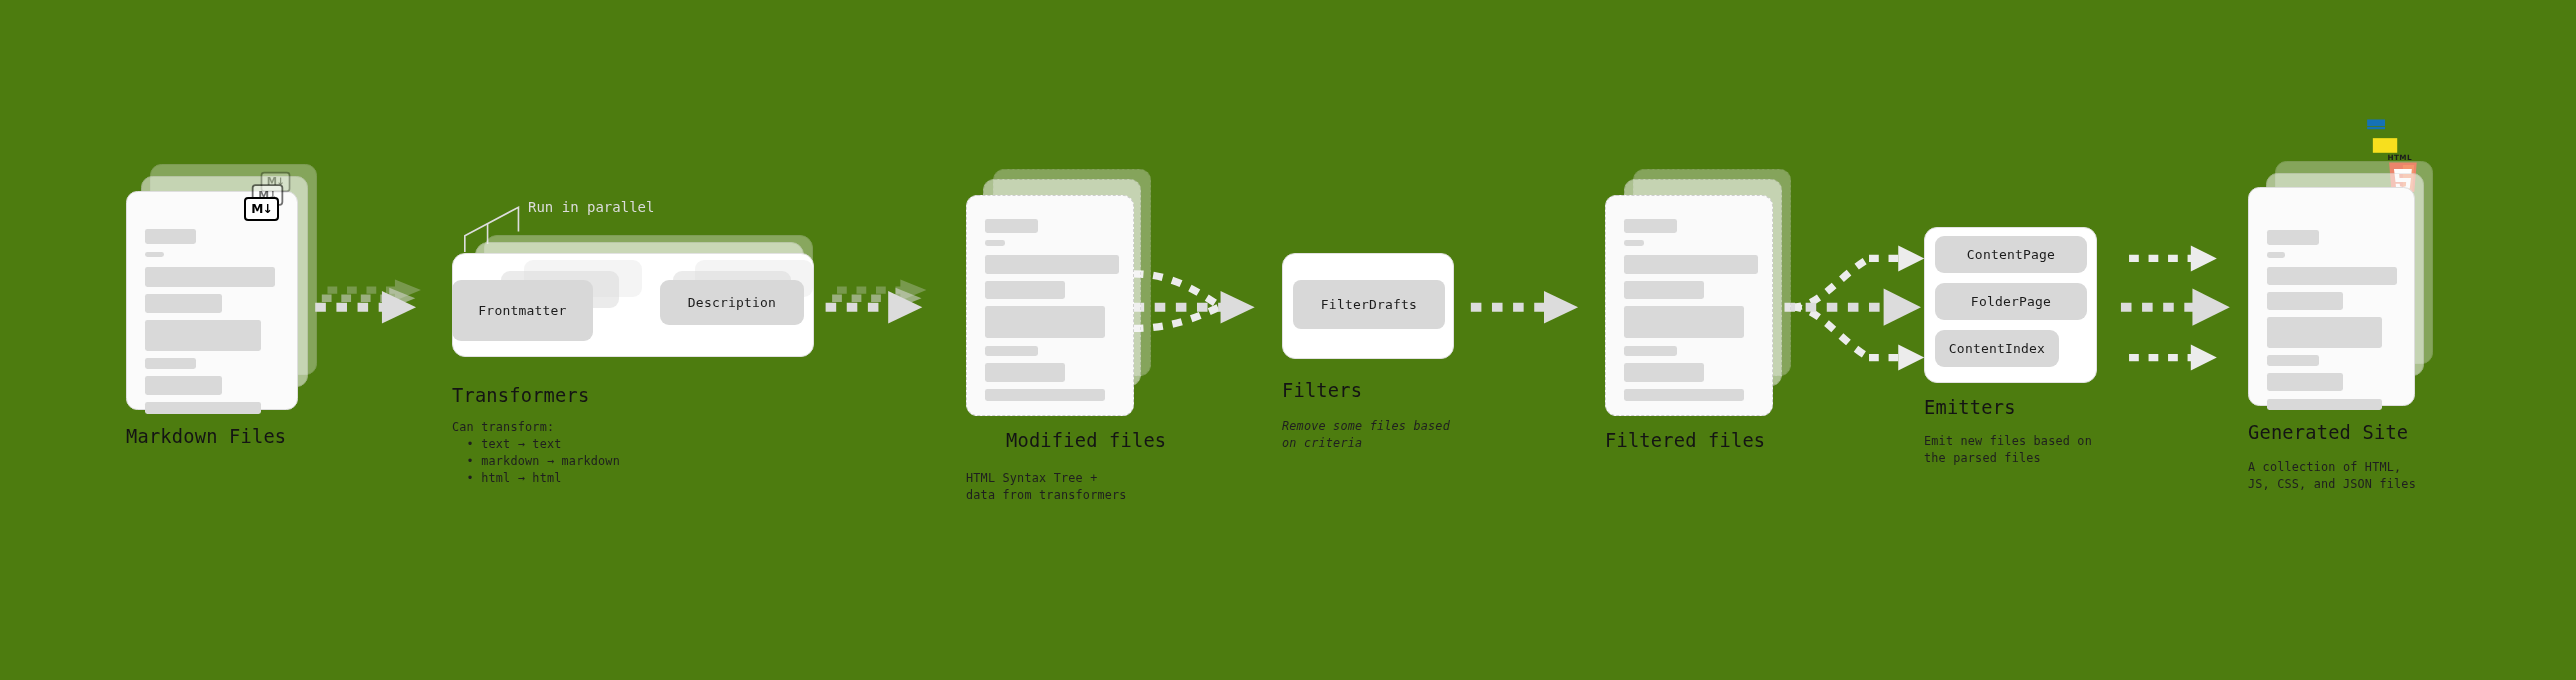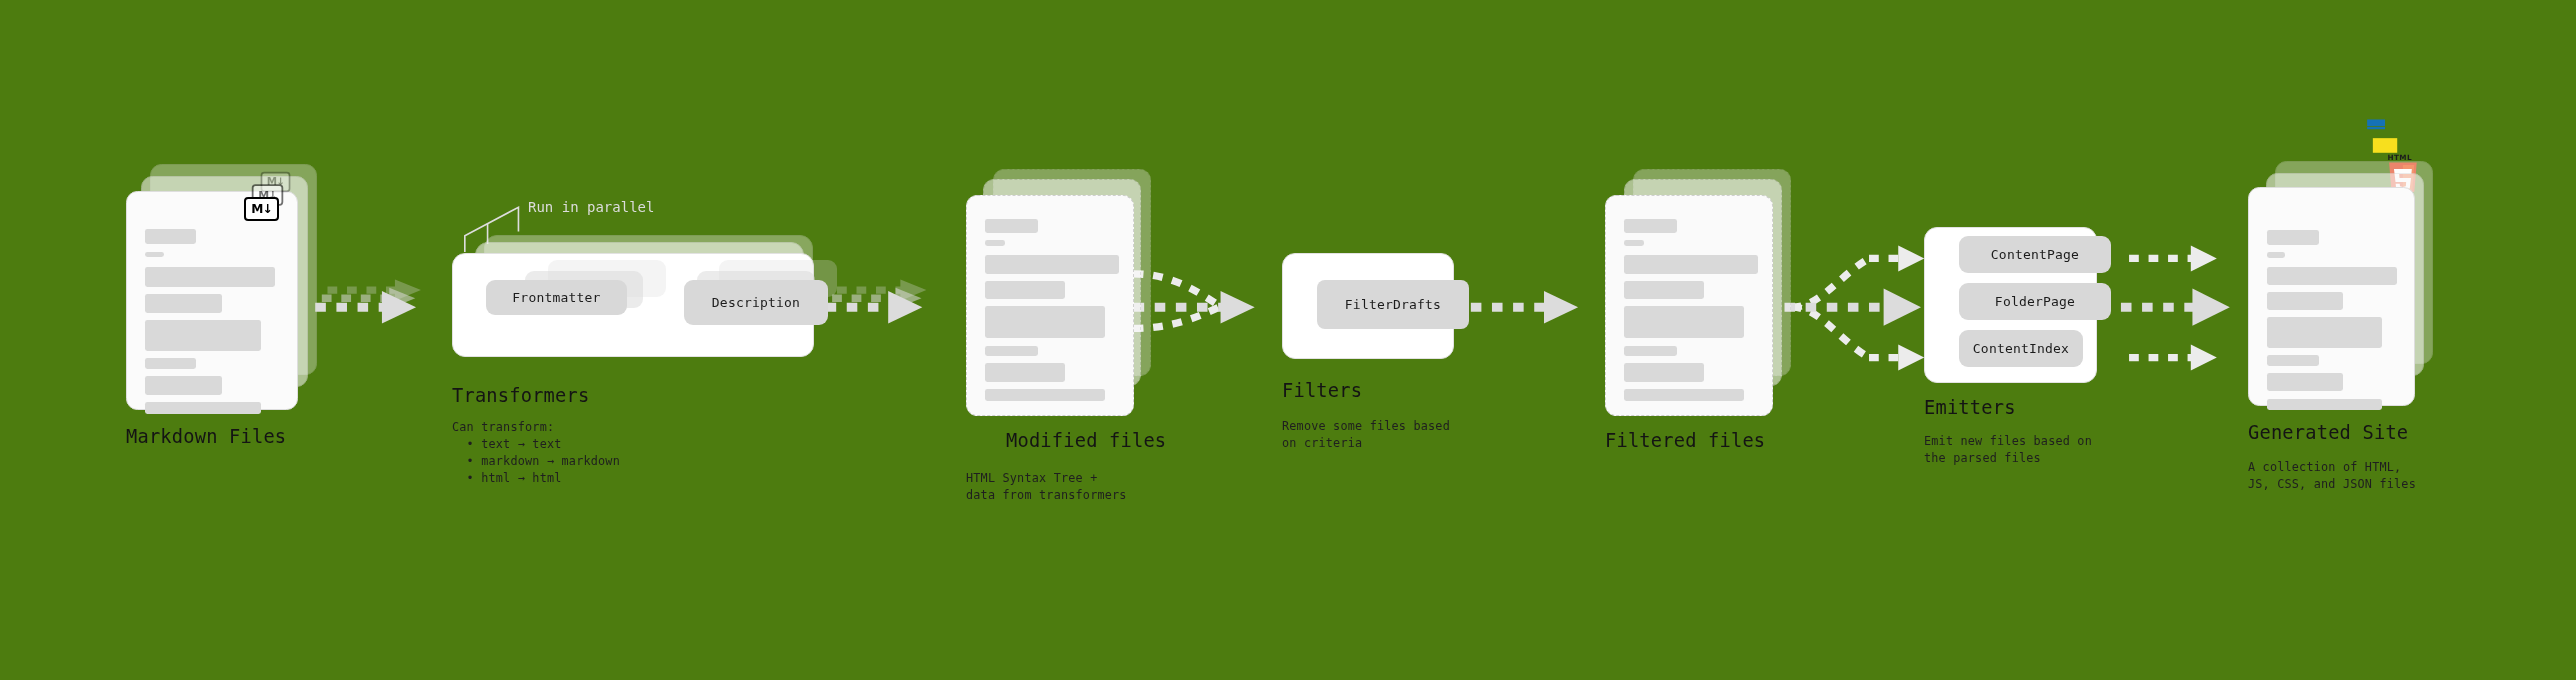--- a/index.html
+++ b/index.html
@@ -65,21 +65,20 @@
   .chip{
     position:absolute;
     background:#d8d8d8;
     border-radius:9px;
     display:flex;align-items:center;justify-content:center;
     font-size:13px;
     color:#1c1c1c;
     letter-spacing:0.2px;
     box-sizing:border-box;
     white-space:nowrap;
-    margin-left:24px;
   }
   .chip.c2{opacity:.5;}
   .chip.c3{opacity:.28;}
 
   
   .caption{
     position:absolute;
     font-size:18.7px;
     color:#141414;
     letter-spacing:0.2px;
@@ -245,21 +244,21 @@
 
   <div>
     <div class="runlabel" style="left:528px;top:199px;">Run in parallel</div>
 
     <div class="groupbox g3" style="left:484px;top:235px;width:329px;height:106px;"></div>
     <div class="groupbox g2" style="left:475px;top:242px;width:329px;height:106px;"></div>
     <div class="groupbox" style="left:452px;top:253px;width:362px;height:104px;"></div>
 
     <div class="chip c3" style="left:524px;top:260px;width:118px;height:37px;"></div>
     <div class="chip c2" style="left:501px;top:271px;width:118px;height:37px;"></div>
-    <div class="chip" style="left:462px;top:280px;width:141px;height:35px;">Frontmatter</div>
+    <div class="chip" style="left:452px;top:280px;width:141px;height:61px;">Frontmatter</div>
 
     <div class="chip c3" style="left:695px;top:260px;width:118px;height:37px;"></div>
     <div class="chip c2" style="left:673px;top:271px;width:118px;height:37px;"></div>
     <div class="chip" style="left:660px;top:280px;width:144px;height:45px;">Description</div>
   </div>
   <div class="caption" style="left:452px;top:385px;">Transformers</div>
   <div class="subcaption" style="left:452px;top:419px;">Can transform:
   • text → text
   • markdown → markdown
   • html → html</div>
@@ -282,21 +281,21 @@
   </div>
   <div class="caption" style="left:966px;top:430px;padding-left:40px;">Modified files</div>
   <div class="subcaption" style="left:966px;top:470px;">HTML Syntax Tree +
 data from transformers</div>
 
   <div>
     <div class="groupbox" style="left:1282px;top:253px;width:172px;height:106px;"></div>
     <div class="chip" style="left:1293px;top:280px;width:152px;height:49px;border-radius:8px;">FilterDrafts</div>
   </div>
   <div class="caption" style="left:1282px;top:380px;">Filters</div>
-  <div class="subcaption" style="left:1282px;top:418px;">Remove some files based
+  <div class="subcaption" style="left:1282px;top:418px;font-style:italic;">Remove some files based
 on criteria</div>
 
   <div class="filestack">
     <div class="fcard dashed ghost3" style="left:1633px;top:169px;width:158px;height:207px;"></div>
     <div class="fcard dashed ghost2" style="left:1624px;top:179px;width:158px;height:207px;"></div>
     <div class="fcard dashed" style="left:1605px;top:195px;width:168px;height:221px;">
       <div class="bars" style="top:23px;">
         <div class="bar" style="width:53px;height:14px;"></div>
         <div class="bar" style="width:19.5px;height:5.7px;margin-bottom:9px;"></div>
         <div class="bar" style="width:134px;height:18.7px;"></div>

